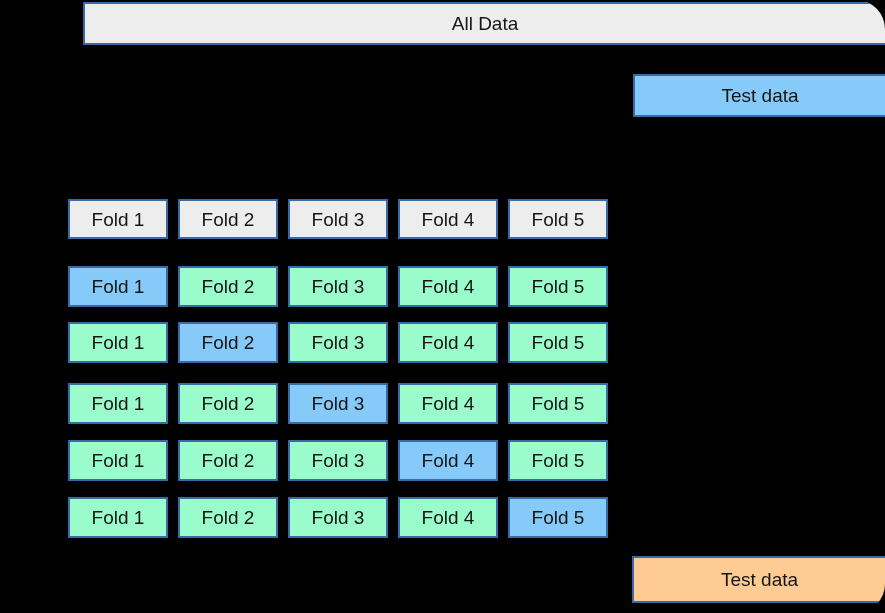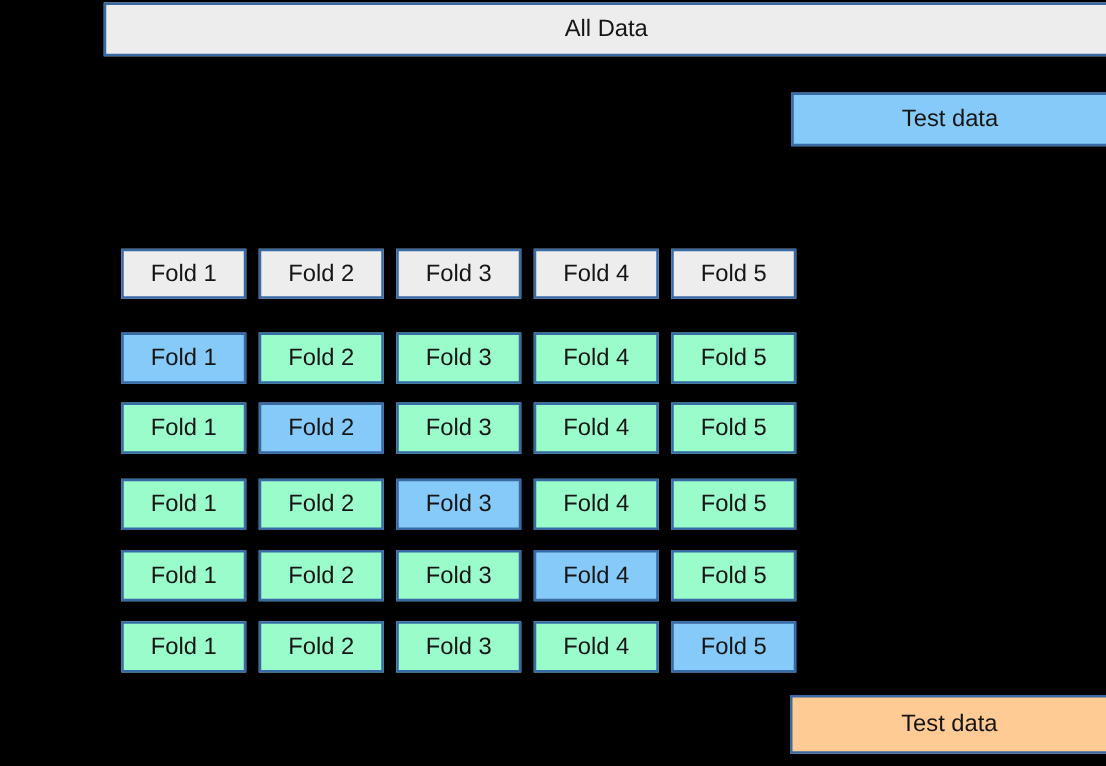--- a/index.html
+++ b/index.html
@@ -3,33 +3,34 @@
 <meta charset="utf-8">
 <style>
   html,body{margin:0;padding:0;background:#000;}
   .stage{
     position:relative;
     width:885px;height:613px;
     background:var(--background,#000);
     overflow:hidden;
     font-family:"Liberation Sans","DejaVu Sans",sans-serif;
     color:var(--text,#151515);
+    border-radius:29px;
   }
   .bar,.cell{
     position:absolute;
     box-sizing:border-box;
     border:2px solid var(--border,#386ba5);
     display:flex;align-items:center;justify-content:center;
     font-size:19px;
     line-height:1;
     white-space:nowrap;
   }
   .row{
     position:absolute;
-    left:97px;
+    left:68px;
     display:flex;
     gap:10px;
   }
   .row .cell{position:static;}
   .cell{width:100px;height:41px;}
   .row.header .cell{height:40px;}
   .gray{background:var(--gray-fill,#ededed);}
   .green{background:var(--green-fill,#9afccb);}
   .blue{background:var(--blue-fill,#85caf8);}
   .orange{background:var(--orange-fill,#fecb94);}

